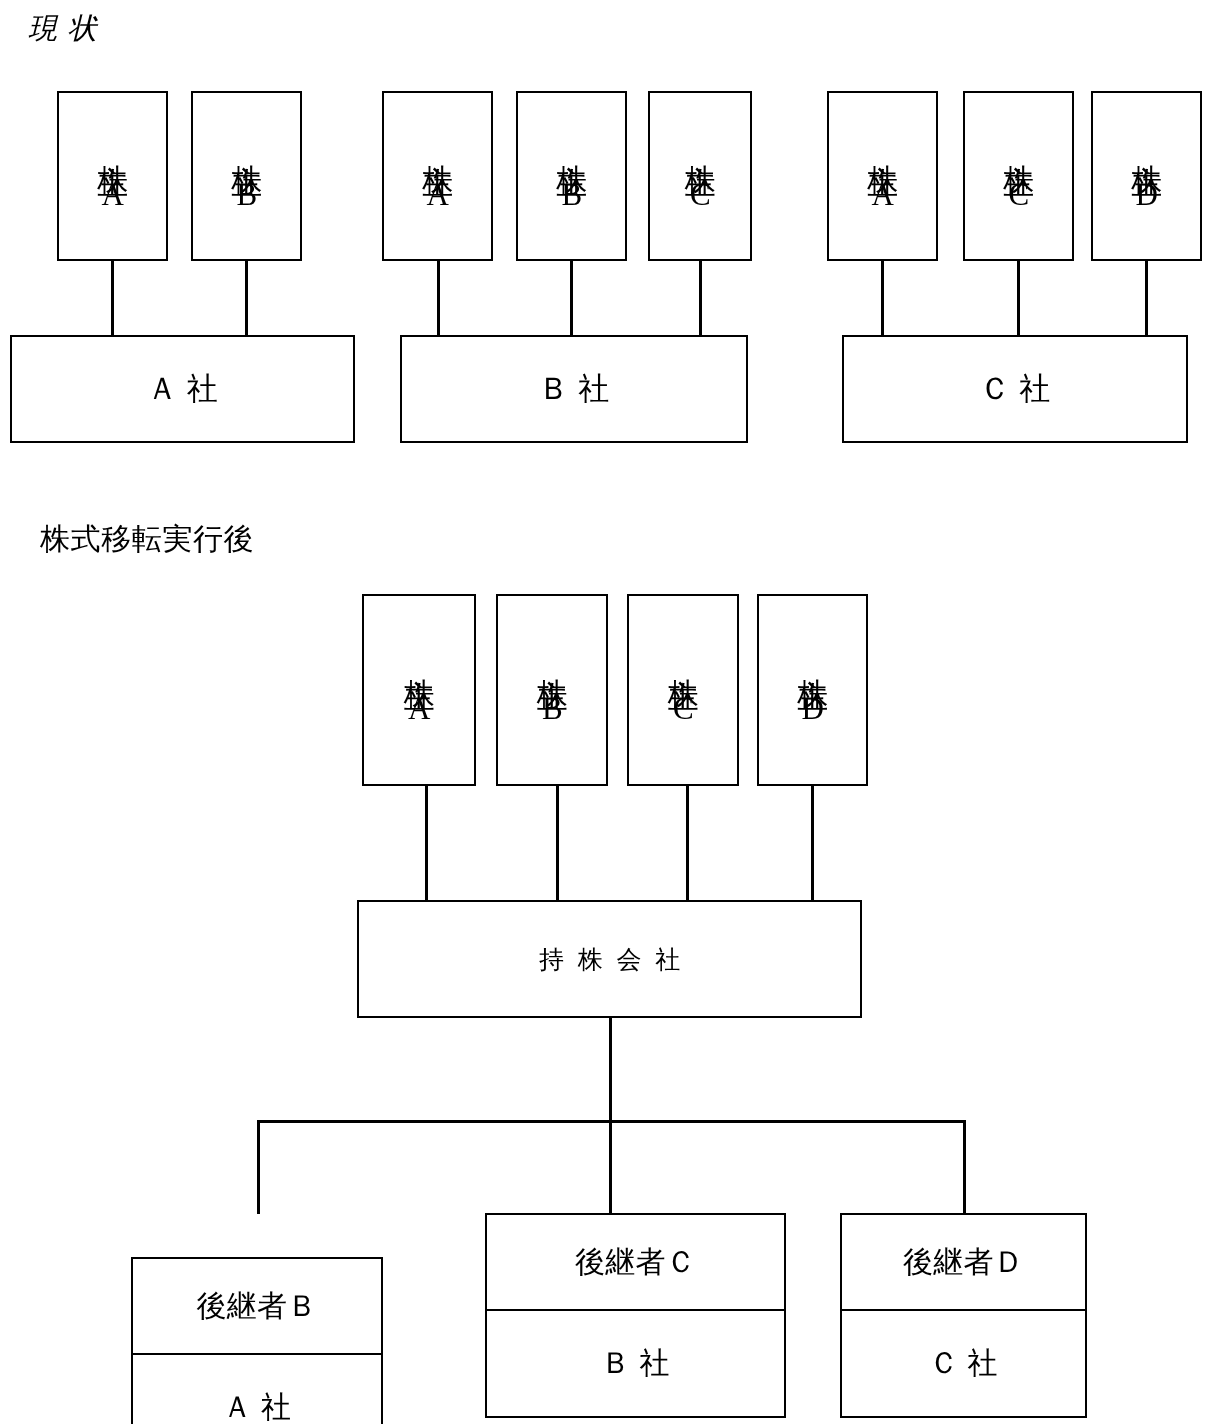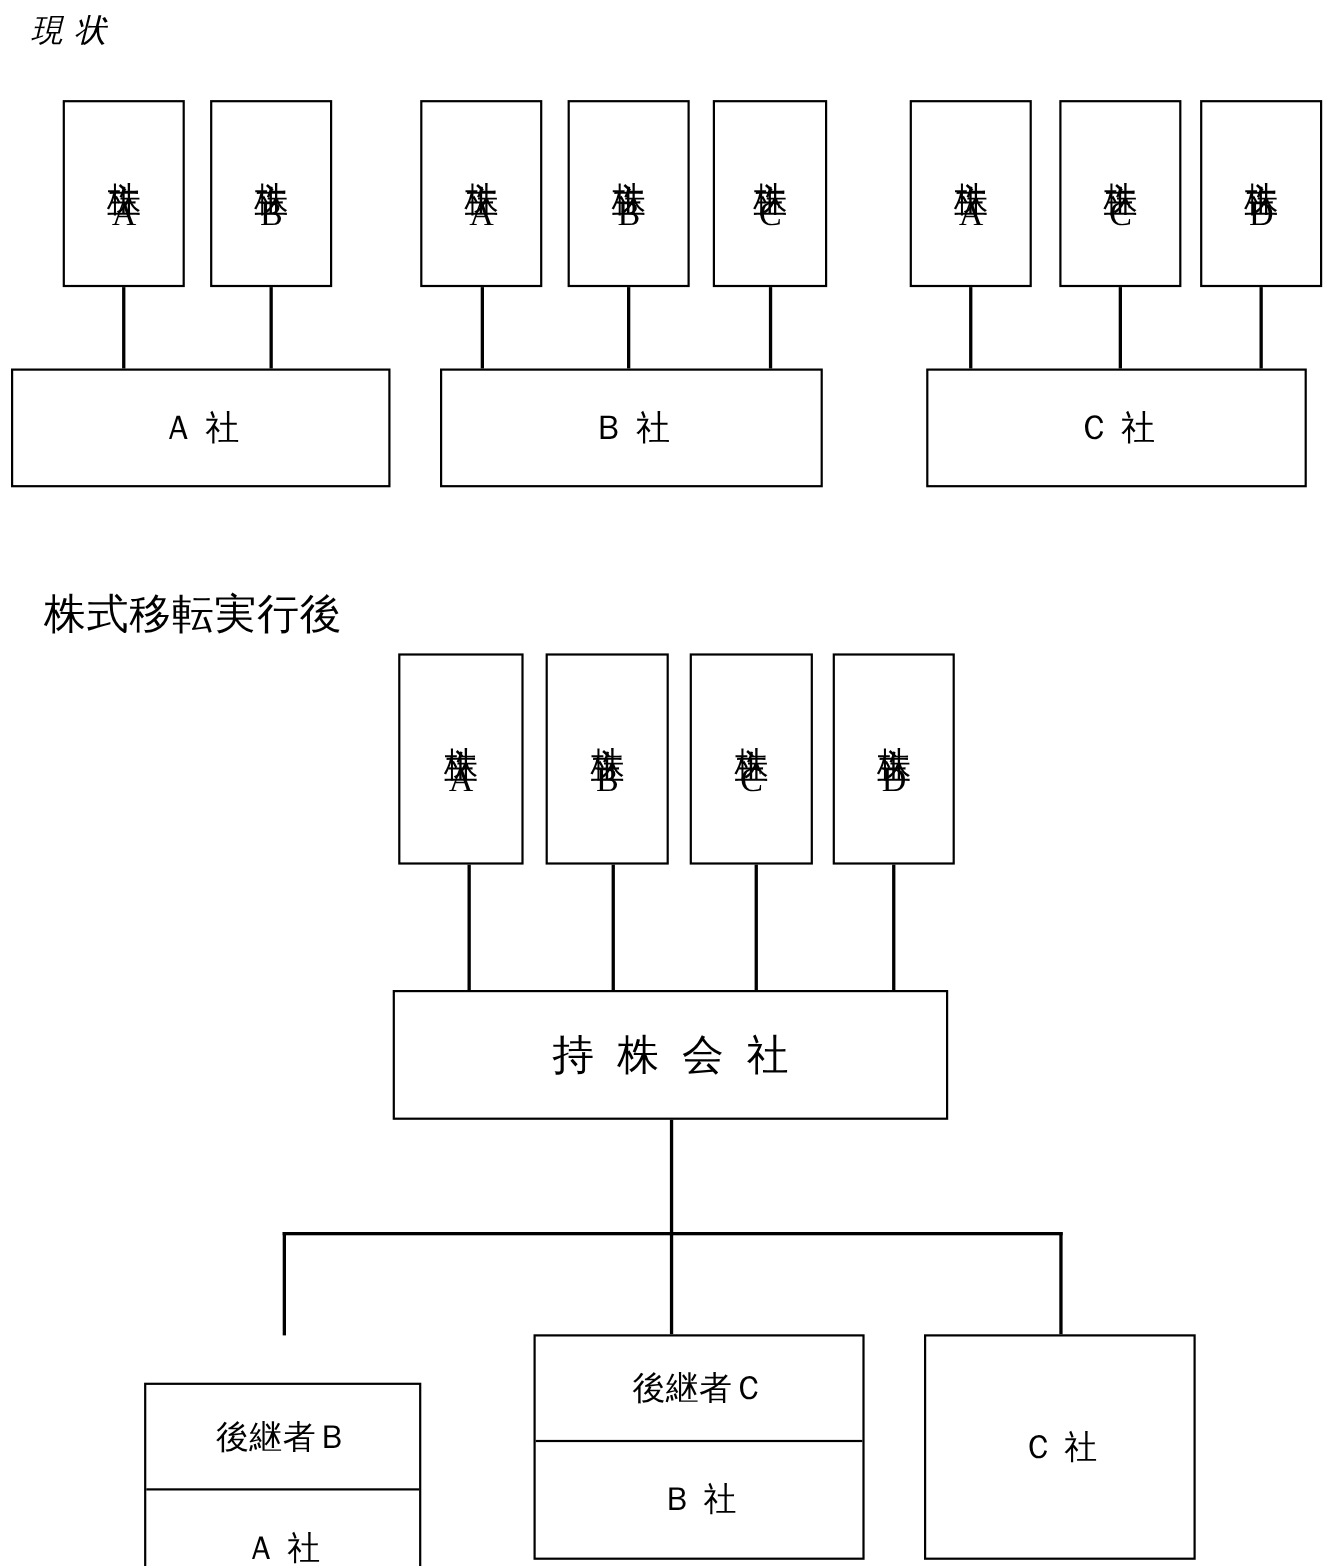--- a/index.html
+++ b/index.html
@@ -46,21 +46,21 @@
     display:flex;
     align-items:center;
     justify-content:center;
   }
   .co-label{
     font-size:31px;
     letter-spacing:0.02em;
     white-space:pre;
   }
   .holding-label{
-    font-size:38px;
+    font-size:25px;
     letter-spacing:0.55em;
     text-indent:0.55em;
     white-space:pre;
   }
   
   .succ-box{
     position:absolute;
     border:2px solid #000;
     background:#fff;
     box-sizing:border-box;
@@ -161,21 +161,21 @@
   </div>
 
   <div class="vline" style="left:881px;top:261px;height:76px;"></div>
   <div class="vline" style="left:1017px;top:261px;height:76px;"></div>
   <div class="vline" style="left:1145px;top:261px;height:76px;"></div>
 
   <div class="box co-box" style="left:842px;top:335px;width:346px;height:108px;">
     <span class="co-label">Ｃ 社</span>
   </div>
 
-  <div class="heading" style="left:40px;top:540px;font-size:38px;letter-spacing:0.02em;">株式移転実行後</div>
+  <div class="heading" style="left:40px;top:524px;font-size:30px;letter-spacing:0.02em;">株式移転実行後</div>
 
   <div class="box sh-box" style="left:362px;top:594px;width:114px;height:192px;">
     <span class="sh-label">株主
 A</span>
   </div>
   <div class="box sh-box" style="left:496px;top:594px;width:112px;height:192px;">
     <span class="sh-label">株主
 B</span>
   </div>
   <div class="box sh-box" style="left:627px;top:594px;width:112px;height:192px;">
@@ -216,18 +216,21 @@
   <div class="succ-box" style="left:485px;top:1213px;width:301px;height:205px;">
     <div class="succ-top">
       <span class="succ-name">後継者Ｃ</span>
     </div>
     <div class="succ-bottom">
       <span class="succ-co">Ｂ 社</span>
     </div>
   </div>
 
   <div class="succ-box" style="left:840px;top:1213px;width:247px;height:205px;">
+    <div class="succ-top">
+      <span class="succ-name">後継者Ｄ</span>
+    </div>
     <div class="succ-bottom">
       <span class="succ-co">Ｃ 社</span>
     </div>
   </div>
 
 </div>
 
 </body></html>

